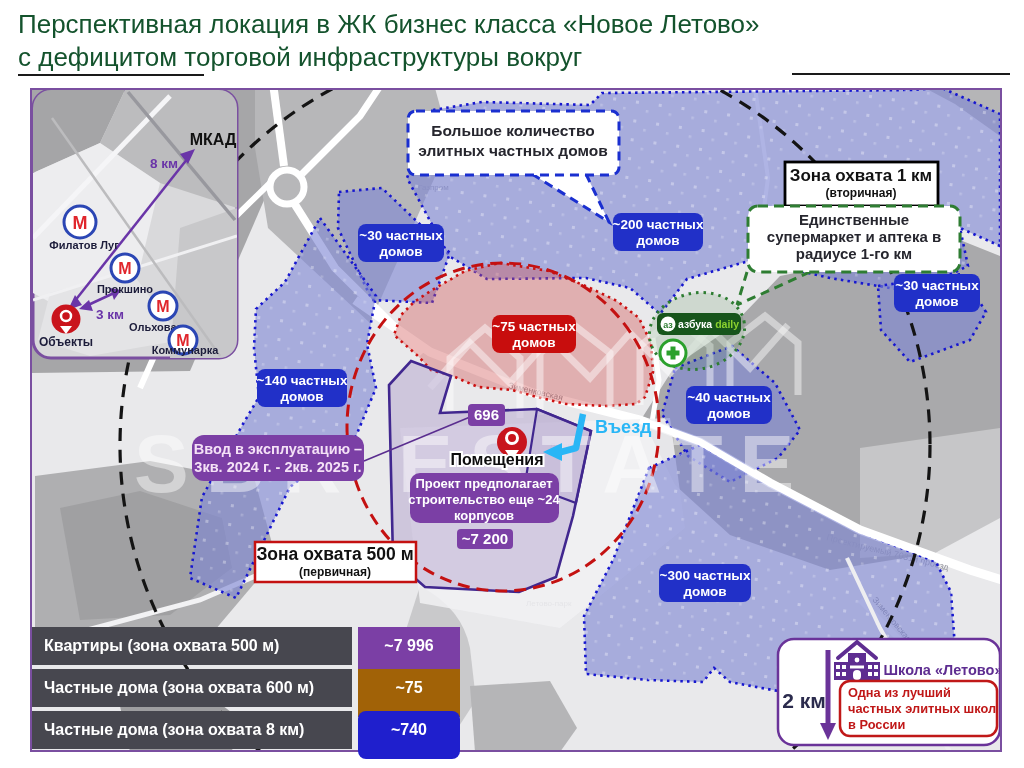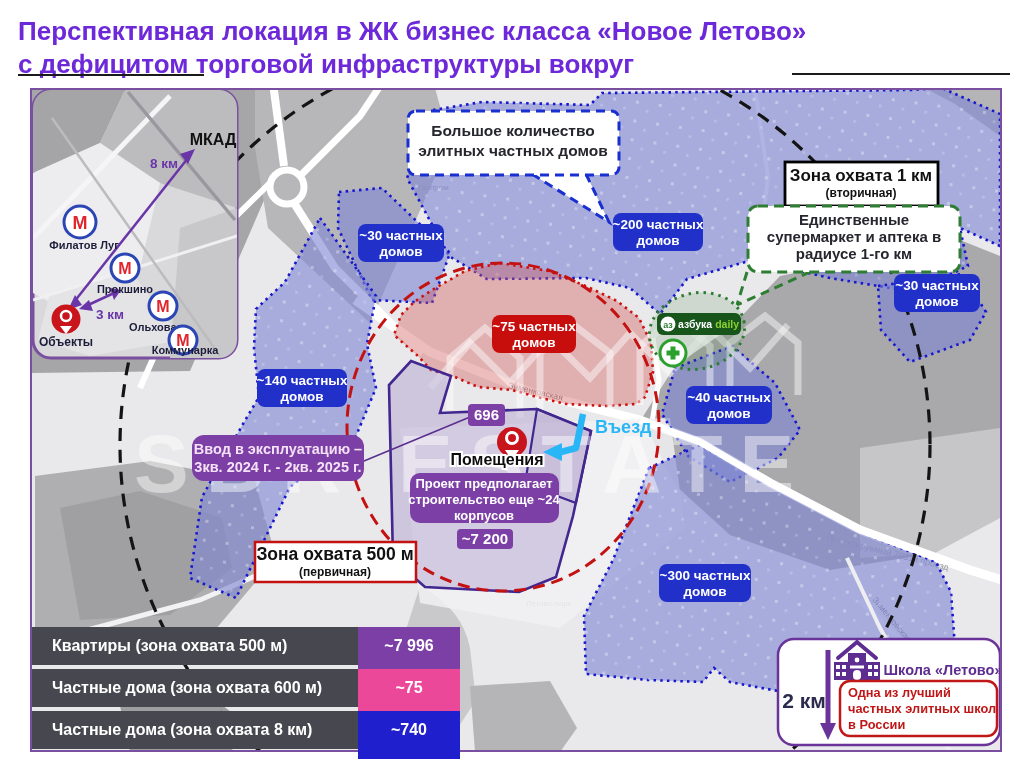--- a/index.html
+++ b/index.html
@@ -1,24 +1,24 @@
 <!DOCTYPE html>
 <html lang="ru"><head>
 <meta charset="utf-8">
 <title>Новое Летово</title>
 <style>
   html,body{margin:0;padding:0;}
   body{width:1024px;height:768px;background:#ffffff;position:relative;overflow:hidden;
        font-family:"Liberation Sans", sans-serif;}
   .title{position:absolute;left:18px;top:8px;font-size:26px;line-height:33px;
-         font-weight:bold;color:#6d28d9;letter-spacing:0px;margin-top:7px;}
+         font-weight:normal;color:#14532d;letter-spacing:0px;}
   .rule1{position:absolute;left:18px;top:74px;width:186px;height:2px;background:#1a1a1a;}
   .rule2{position:absolute;left:792px;top:73px;width:218px;height:2px;background:#1a1a1a;}
   .legend{position:absolute;font-weight:bold;color:#fff;font-size:16px;}
-  .lg-l{left:32px;width:308px;background:#47474f;padding-left:20px;line-height:38px;height:38px;}
+  .lg-l{left:32px;width:308px;background:#47474f;padding-left:12px;line-height:38px;height:38px;}
   .lg-v{left:358px;width:102px;height:48px;line-height:38px;text-align:center;}
 </style>
 </head>
 <body>
 
 <div class="title">Перспективная локация в ЖК бизнес класса «Новое Летово»<br>с дефицитом торговой инфраструктуры вокруг</div>
 
 <div class="rule1"></div>
 
 <div class="rule2"></div>
@@ -366,17 +366,17 @@
 
 <rect x="1" y="1" width="970" height="662" fill="none" stroke="#7a4fa0" stroke-width="2"></rect>
 </svg>
 
 <div class="legend lg-l" style="top:627px;">Квартиры (зона охвата 500 м)</div>
 
 <div class="legend lg-v" style="top:627px;background:#7b3fa5;">~7 996</div>
 
 <div class="legend lg-l" style="top:669px;">Частные дома (зона охвата 600 м)</div>
 
-<div class="legend lg-v" style="top:669px;background:#ec4899;">~75</div>
+<div class="legend lg-v" style="top:669px;background:#a16207;">~75</div>
 
 <div class="legend lg-l" style="top:711px;">Частные дома (зона охвата 8 км)</div>
 
-<div class="legend lg-v" style="top:711px;background:#1f1fcd;">~740</div>
+<div class="legend lg-v" style="top:711px;background:#1f1fcd;border-radius:8px;">~740</div>
 
 </body></html>

